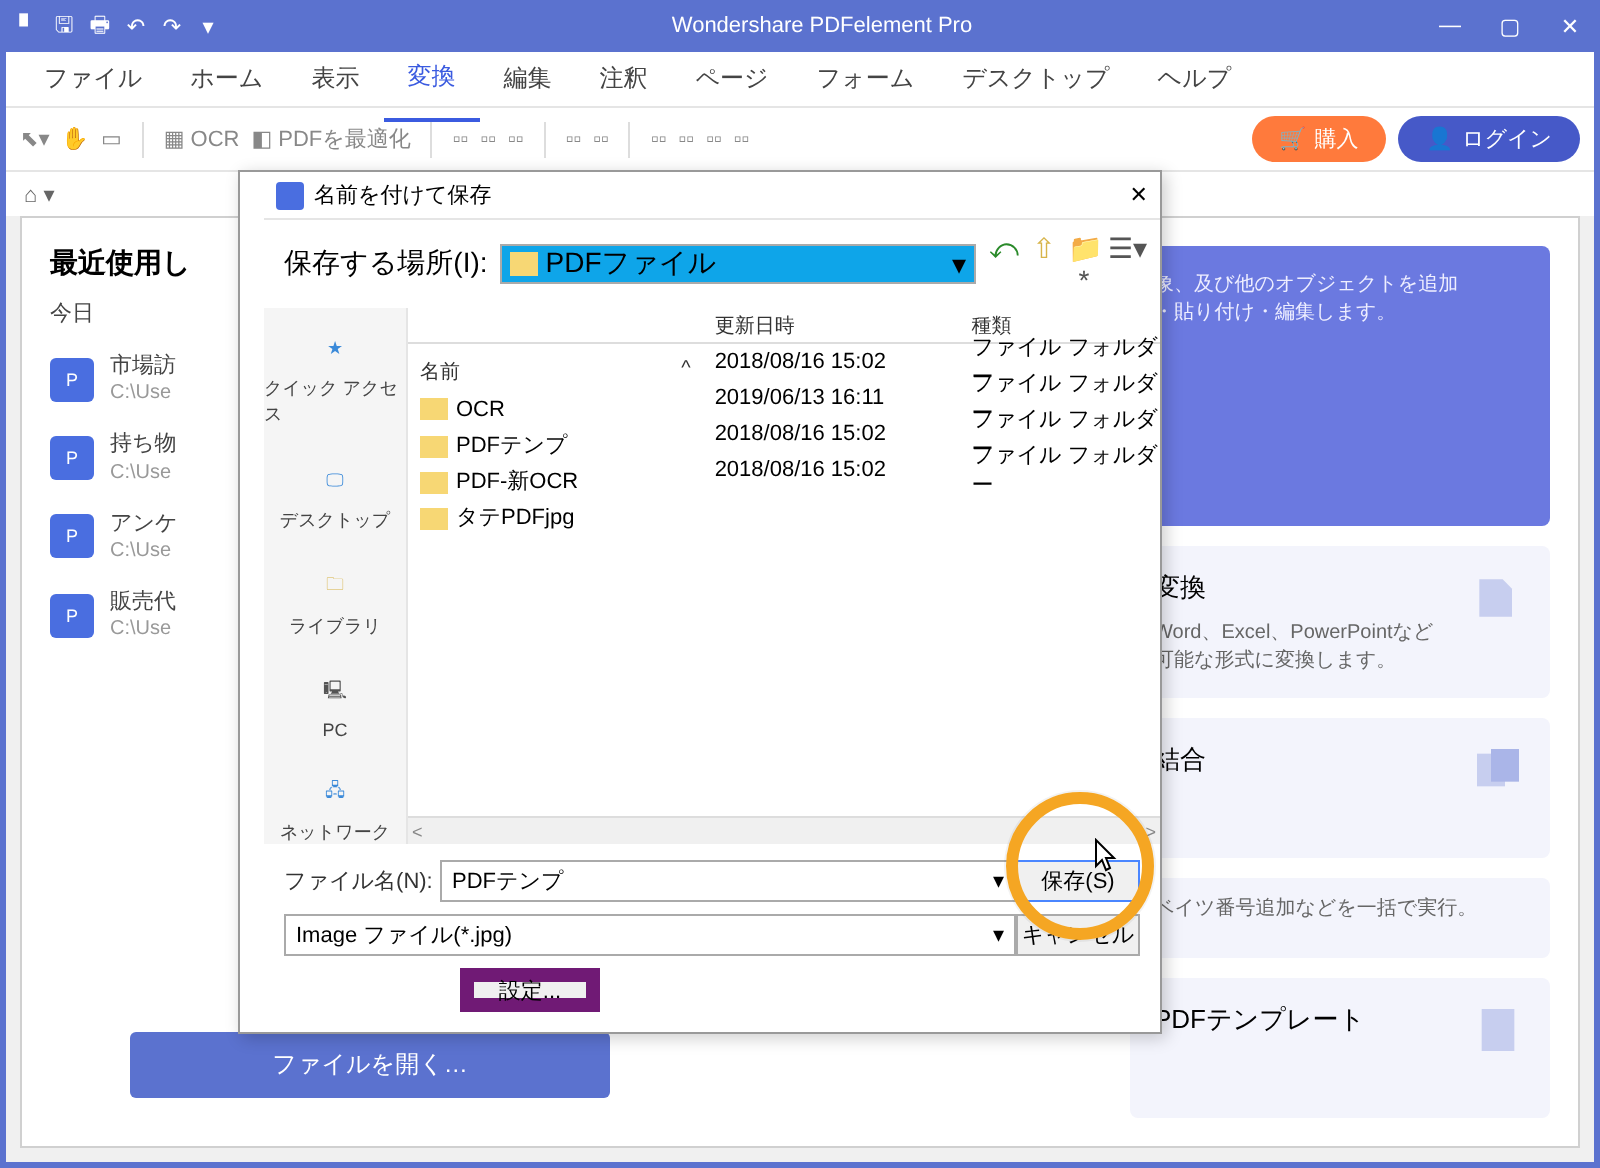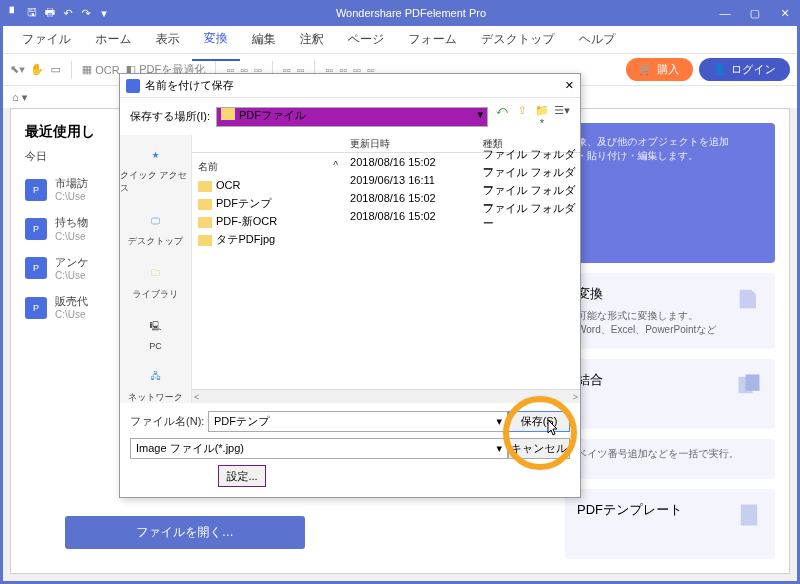--- a/index.html
+++ b/index.html
@@ -39,53 +39,53 @@
 .card { background: #f3f4fc; border-radius: 4px; padding: 12px; font-size: 11px; position: relative; min-height: 70px; }
 .card.purple { background: #6b79e0; color: #fff; height: 140px; }
 .card .ctitle { font-size: 13px; margin-bottom: 6px; }
 .card .cdesc { font-size: 10px; color: #666; }
 .card.purple .cdesc { color: #eef; }
 .card .cicon { position: absolute; right: 12px; top: 12px; width: 28px; height: 28px; }
 
 .open-btn { position: absolute; left: 54px; bottom: 24px; width: 240px; background: #5b72cf; color: #fff; text-align: center; padding: 8px 0; border-radius: 3px; font-size: 12px; }
 
 
-.modal { position: absolute; left: 119px; top: 73px; width: 462px; background: #fff; border: 1px solid #999; box-shadow: 2px 2px 8px rgba(0,0,0,0.2); z-index: 10; }
+.modal { position: absolute; left: 119px; top: 85px; width: 462px; background: #fff; border: 1px solid #999; box-shadow: 2px 2px 8px rgba(0,0,0,0.2); z-index: 10; padding-left: 12px; }
 .modal-title { height: 24px; display: flex; align-items: center; padding: 0 6px; font-size: 11px; border-bottom: 1px solid #e5e5e5; }
 .modal-title .micon { width: 14px; height: 14px; background: #4a6ee0; border-radius: 2px; margin-right: 5px; }
 .modal-title .mt { flex: 1; }
 .modal-title .mx { cursor: pointer; }
 
-.modal-loc { display: flex; align-items: center; padding: 6px 10px; font-size: 11px; gap: 6px; }
-.modal-loc .locsel { flex: 1; border: 1px solid #aaa; height: 20px; display: flex; align-items: flex-start; padding: 0 4px; background: #a21caf; }
+.modal-loc { display: flex; align-items: center; padding: 6px 10px; font-size: 14px; gap: 6px; }
+.modal-loc .locsel { flex: 1; border: 1px solid #aaa; height: 20px; display: flex; align-items: center; padding: 0 4px; background: #0ea5e9; }
 .modal-loc .locsel .foldico { width: 14px; height: 12px; background: #f7d774; margin-right: 4px; }
 .modal-loc .navicons { display: flex; gap: 4px; color: #555; }
 .modal-loc .navicons span { width: 16px; text-align: center; }
 
 .modal-body { display: flex; height: 268px; }
 .places { width: 72px; background: #f5f5f5; border-right: 1px solid #e5e5e5; display: flex; flex-direction: column; align-items: center; padding-top: 8px; gap: 14px; font-size: 9px; color: #444; }
 .place { display: flex; flex-direction: column; align-items: center; gap: 2px; }
 .place .picon { width: 30px; height: 24px; display: flex; align-items: center; justify-content: center; }
 
 .filelist { flex: 1; font-size: 11px; position: relative; }
 .flhead { display: flex; border-bottom: 1px solid #ddd; height: 18px; align-items: center; color: #333; font-size: 10px; }
 .flhead > div, .flrow > div { padding-left: 6px; }
 .c-name { flex: 1.5; margin-top: 47px; }
 .c-date { flex: 1.3; }
-.c-type { flex: 1; font-family: Liberation Serif, serif; }
+.c-type { flex: 1; }
 .flrow { display: flex; height: 18px; align-items: center; }
 .flrow .fico { width: 14px; height: 11px; background: #f7d774; display: inline-block; margin-right: 4px; vertical-align: middle; }
 .scrollbar { position: absolute; bottom: 0; left: 0; right: 0; height: 14px; background: #f0f0f0; border-top: 1px solid #ddd; display: flex; justify-content: space-between; align-items: center; padding: 0 2px; color: #888; font-size: 9px; }
 
 .modal-foot { padding: 8px 10px 10px; }
 .frow { display: flex; align-items: center; margin-bottom: 6px; font-size: 11px; }
 .frow .flbl { width: 78px; text-align: left; color: #333; }
 .frow .finput { flex: 1; border: 1px solid #aaa; height: 21px; padding: 0 5px; display: flex; align-items: center; justify-content: space-between; background: #fff; }
 .frow .fbtn { width: 62px; height: 21px; border: 1px solid #aaa; background: #f0f0f0; font-size: 11px; display: flex; align-items: center; justify-content: center; }
-.settings-btn { width: 48px; height: 22px; border: 1px solid #701a75; background: #f0f0f0; font-size: 11px; display: flex; align-items: center; justify-content: center; margin-left: 88px; }
+.settings-btn { width: 70px; height: 22px; border: 7px solid #701a75; background: #f0f0f0; font-size: 11px; display: flex; align-items: center; justify-content: center; margin-left: 88px; }
 
 .ring { position: absolute; width: 74px; height: 74px; border: 6px solid #f5a623; border-radius: 50%; left: 503px; top: 396px; z-index: 20; pointer-events: none; box-shadow: 0 0 0 1px rgba(0,0,0,0.05); }
 
 .cursor { position: absolute; left: 547px; top: 419px; z-index: 21; pointer-events: none; }
 
 .frame { position: absolute; inset: 0; border: 3px solid #5b72cf; pointer-events: none; z-index: 30; }
 </style>
 </head>
 <body>
 
@@ -181,22 +181,22 @@
       </div>
   </div>
 
   <div class="right-cards">
     <div class="card purple">
       <div class="cdesc">象、及び他のオブジェクトを追加</div>
       <div class="cdesc">・貼り付け・編集します。</div>
     </div>
     <div class="card">
       <div class="ctitle">変換</div>
+      <div class="cdesc">Word、Excel、PowerPointなど</div>
       <div class="cdesc">可能な形式に変換します。</div>
-      <div class="cdesc">Word、Excel、PowerPointなど</div>
       <svg class="cicon" viewBox="0 0 24 24">
           <path fill="#c7ceef" d="M4 4h10l4 4v12H4z"></path>
         </svg>
     </div>
     <div class="card">
       <div class="ctitle">結合</div>
       <svg class="cicon" viewBox="0 0 24 24">
           <rect fill="#c7ceef" x="3" y="5" width="12" height="14"></rect>
           <rect fill="#aab5e8" x="9" y="3" width="12" height="14"></rect>
         </svg>

